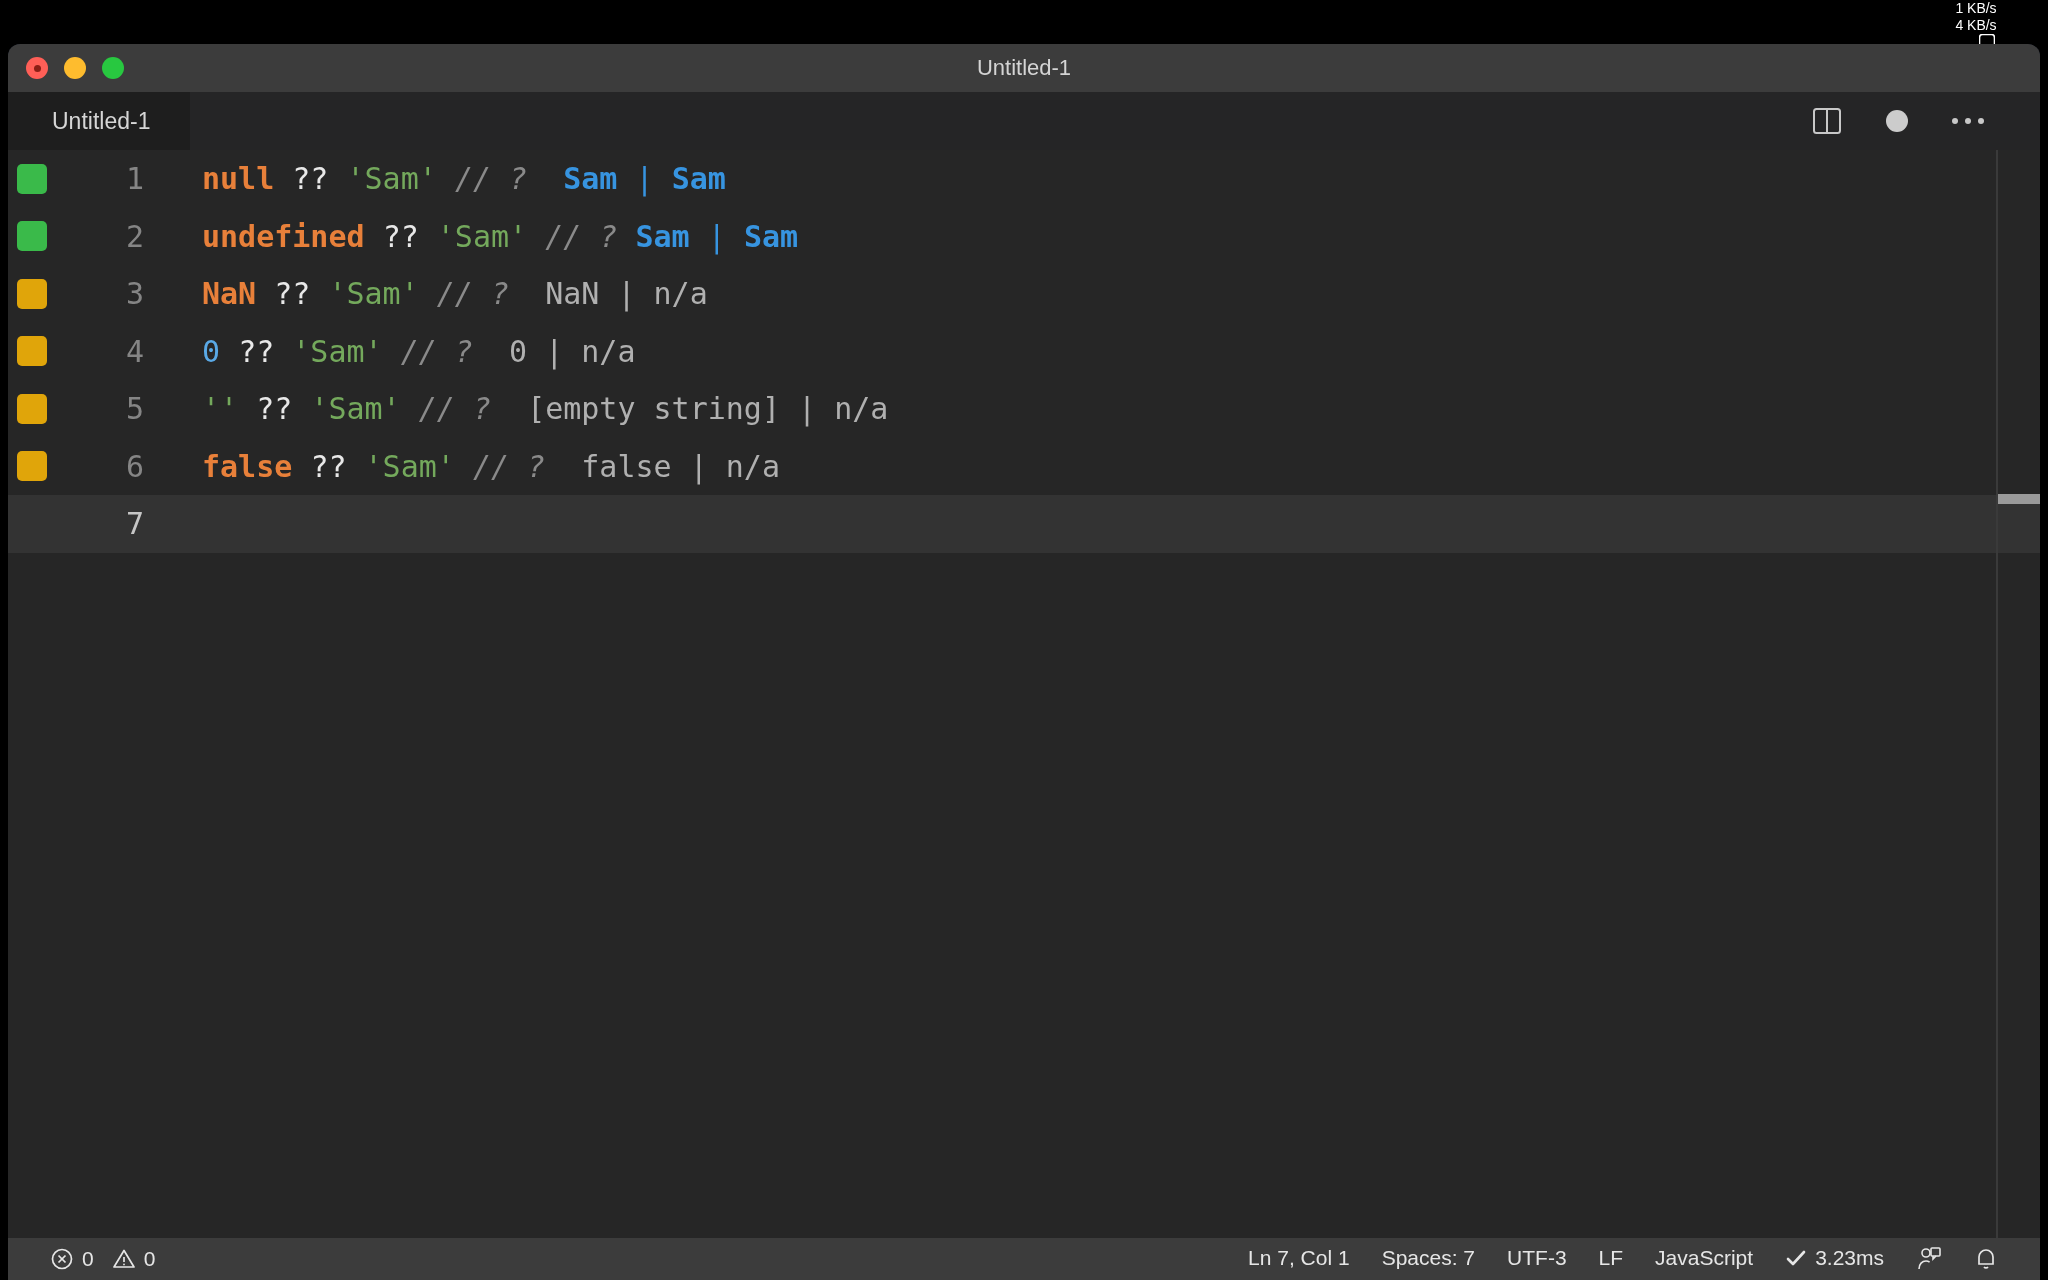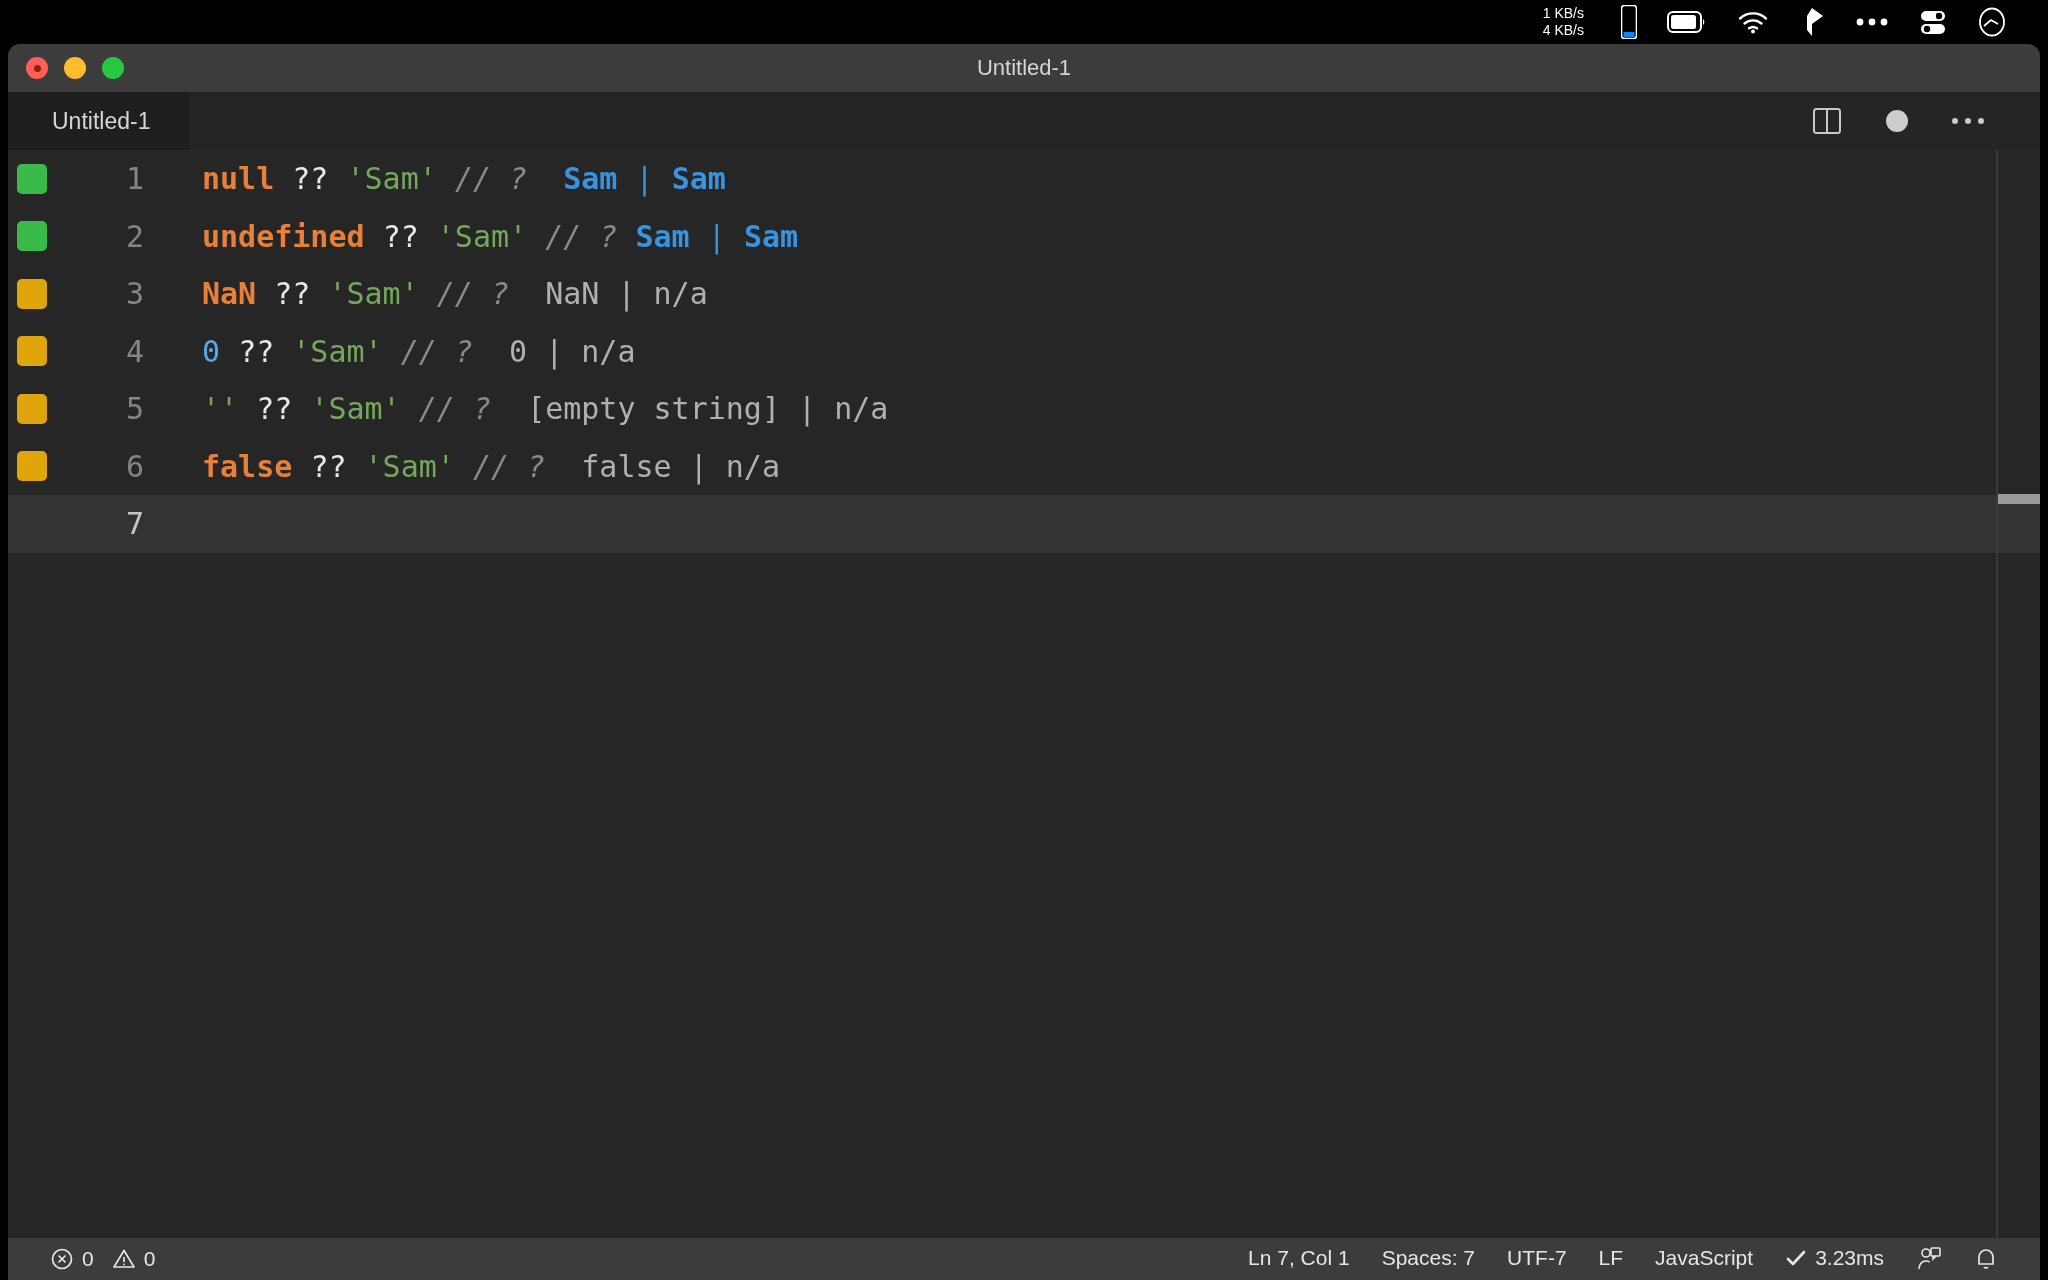--- a/index.html
+++ b/index.html
@@ -29,21 +29,21 @@
     padding: 0 15px;
     color: #ffffff;
     white-space: nowrap;
     line-height: 44px;
   }
   .menu-item.app-name { font-weight: bold; }
 
   #menubar-right {
     margin-left: auto;
     display: flex; align-items: center;
-    height: 44px; padding-right: 26px;
+    height: 44px; padding-right: 26px; flex-direction: column;
   }
   .mb-net {
     font-size: 14px; line-height: 17px;
     text-align: right; color: #fff;
     margin-right: 22px;
   }
   .mb-icon {
     margin: 0 15px;
     display: flex; align-items: center; justify-content: center;
     color: #fff;
@@ -318,21 +318,21 @@
             <circle cx="12" cy="17.4" r="0.9" fill="#e6e6e6" stroke="none"></circle>
           </svg>
         </span>
         <span>0</span>
       </div>
     </div>
 
     <div class="sb-right">
       <div class="sb-item">Ln 7, Col 1</div>
       <div class="sb-item">Spaces: 7</div>
-      <div class="sb-item">UTF-7</div>
+      <div class="sb-item">UTF-3</div>
       <div class="sb-item">LF</div>
       <div class="sb-item">JavaScript</div>
       <div class="sb-item">
         <span class="sb-icon">
           <svg width="22" height="20" viewBox="0 0 22 20" fill="none" stroke="#e6e6e6" stroke-width="2.6" stroke-linecap="round" stroke-linejoin="round">
             <path d="M3 11 L8 16 L19 4"></path>
           </svg>
         </span>
         <span>3.23ms</span>
       </div>

